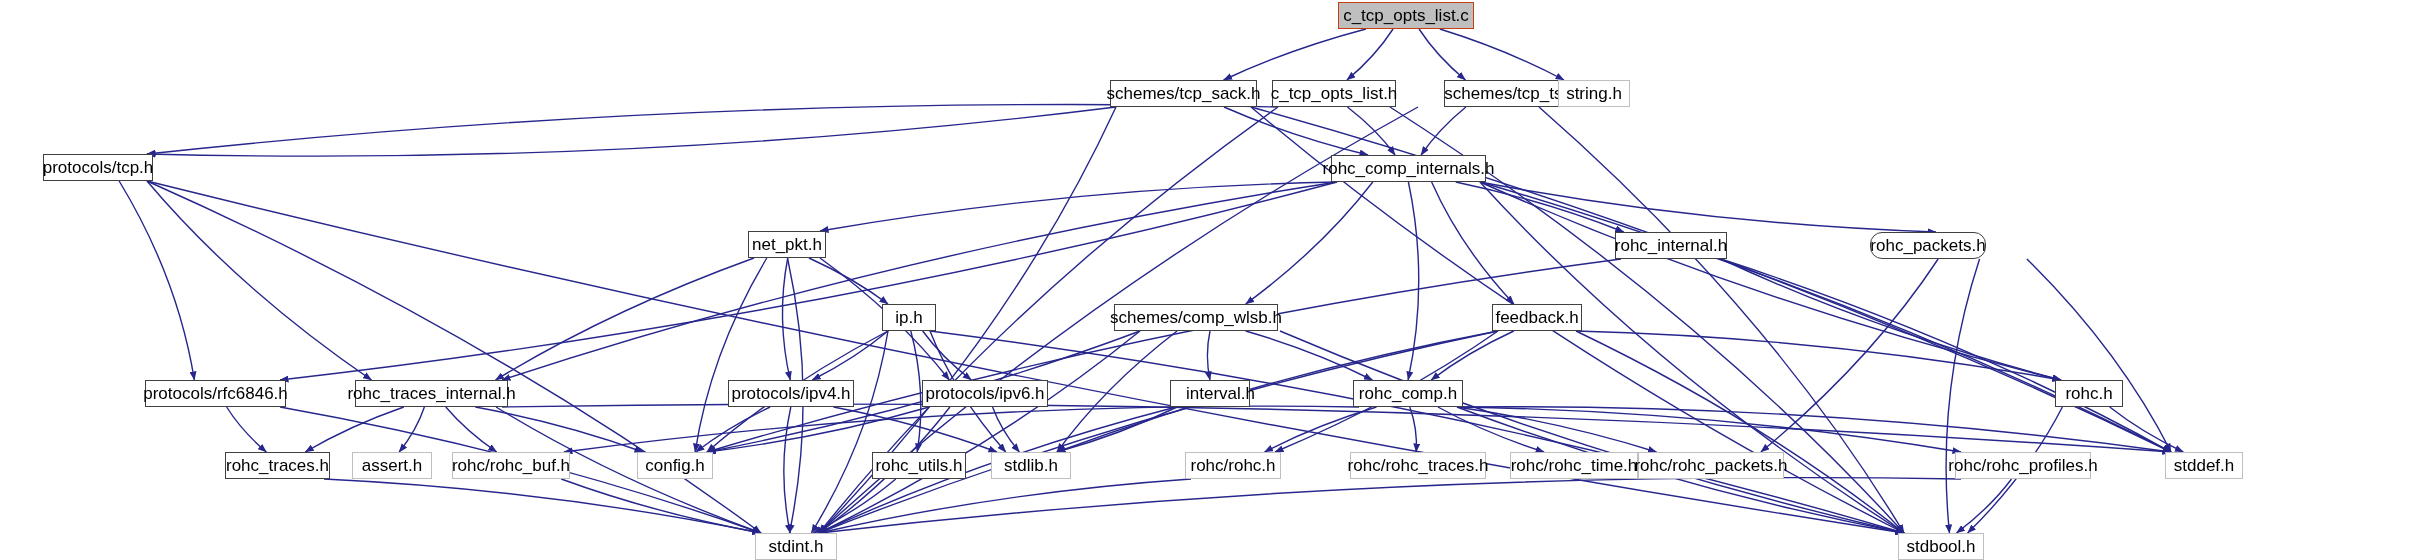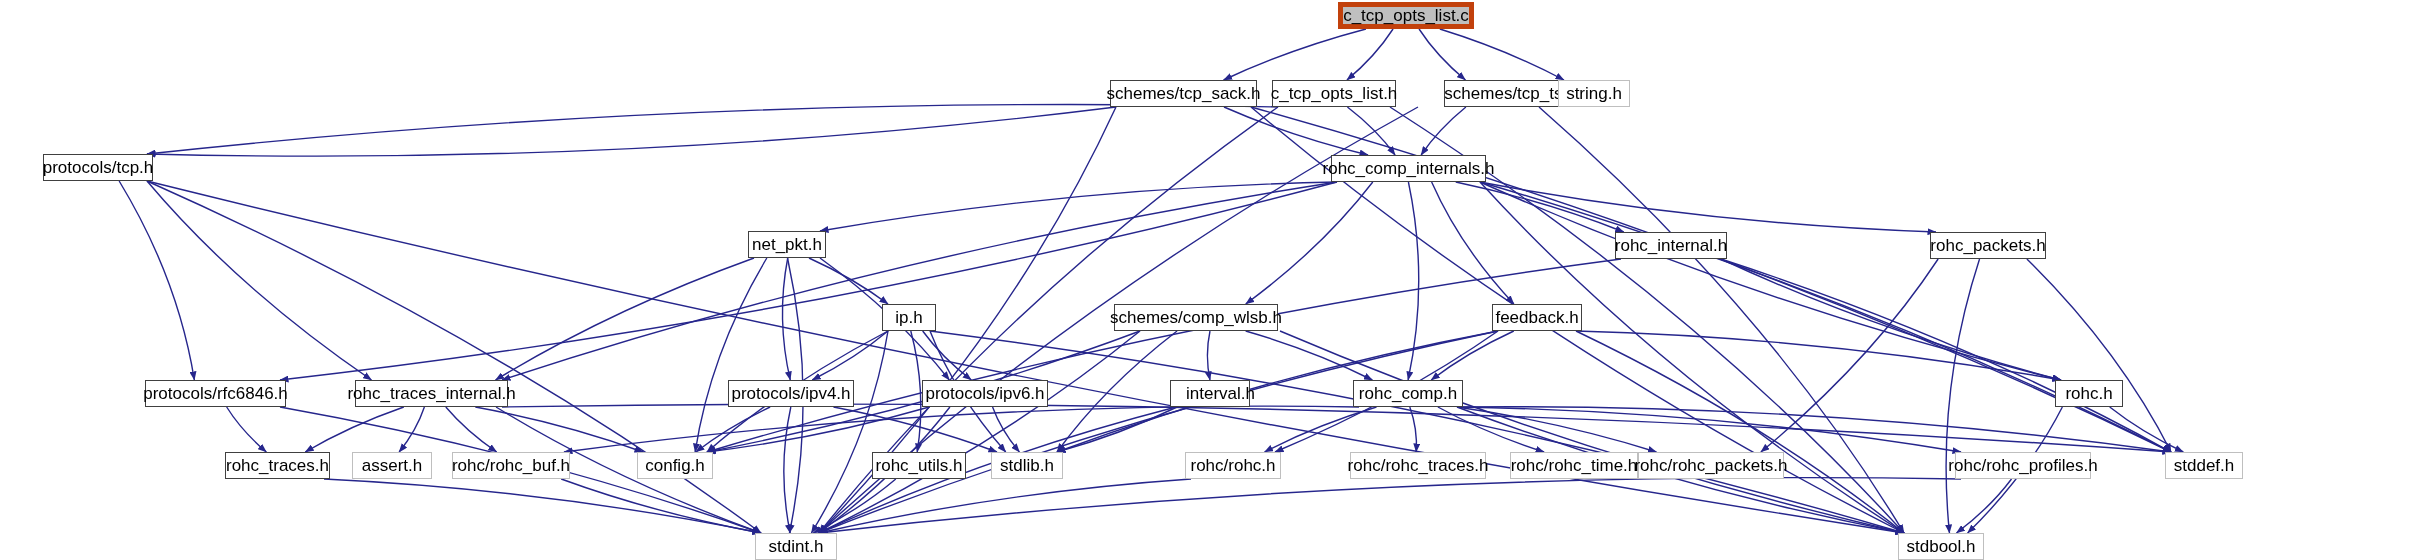--- a/index.html
+++ b/index.html
@@ -3,21 +3,21 @@
 <meta charset="utf-8">
 <style>
   html,body{margin:0;padding:0;background:#ffffff;}
   #graph-root{position:relative;width:2430px;height:560px;background:#ffffff;
     font-family:"Liberation Sans","DejaVu Sans",sans-serif;overflow:hidden;}
   #edges{position:absolute;left:0;top:0;width:2430px;height:560px;}
   .node{position:absolute;box-sizing:border-box;display:flex;align-items:center;
     justify-content:center;background:#ffffff;border:1px solid #bfbfbf;
     font-size:17px;color:#000000;white-space:nowrap;line-height:1;height:27px;}
   .node.dark{border:1px solid #404040;}
-  .node.root{background:#bfbfbf;border:5px solid #c2410c;}
+  .node.root{background:#bfbfbf;border:1px solid #c2410c;}
 </style>
 </head>
 <body>
 
 <div id="graph-root">
   <svg id="edges" width="2430" height="560" viewBox="0 0 2430 560">
     <defs>
       <marker id="arrow" markerWidth="9" markerHeight="7" refX="8.5" refY="3.5" orient="auto" markerUnits="userSpaceOnUse">
         <path d="M0,0 L9,3.5 L0,7 z" fill="#26268c"></path>
       </marker>
@@ -122,37 +122,37 @@
   <div id="node-layer">
       <div class="node root" style="left: 1338px; top: 2px; width: 136px;">c_tcp_opts_list.c</div>
       <div class="node dark" style="left: 1110px; top: 80px; width: 147px;">schemes/tcp_sack.h</div>
       <div class="node dark" style="left: 1272px; top: 80px; width: 124px;">c_tcp_opts_list.h</div>
       <div class="node dark" style="left: 1412px; top: 80px; width: 133px; margin-left: 32px;">schemes/tcp_ts.h</div>
       <div class="node light" style="left: 1558px; top: 80px; width: 72px;">string.h</div>
       <div class="node dark" style="left: 43px; top: 154px; width: 110px;">protocols/tcp.h</div>
       <div class="node dark" style="left: 1331px; top: 155px; width: 155px;">rohc_comp_internals.h</div>
       <div class="node dark" style="left: 748px; top: 231px; width: 78px;">net_pkt.h</div>
       <div class="node dark" style="left: 1615px; top: 232px; width: 112px;">rohc_internal.h</div>
-      <div class="node dark" style="left: 1930px; top: 232px; width: 116px;">rohc_packets.h</div>
+      <div class="node dark" style="left: 1870px; top: 232px; width: 116px; border-radius: 12px;">rohc_packets.h</div>
       <div class="node dark" style="left: 882px; top: 304px; width: 54px;">ip.h</div>
       <div class="node dark" style="left: 1114px; top: 304px; width: 164px;">schemes/comp_wlsb.h</div>
       <div class="node dark" style="left: 1492px; top: 304px; width: 90px;">feedback.h</div>
       <div class="node dark" style="left: 145px; top: 380px; width: 141px;">protocols/rfc6846.h</div>
       <div class="node dark" style="left: 355px; top: 380px; width: 153px;">rohc_traces_internal.h</div>
       <div class="node dark" style="left: 728px; top: 380px; width: 126px;">protocols/ipv4.h</div>
       <div class="node dark" style="left: 922px; top: 380px; width: 126px;">protocols/ipv6.h</div>
       <div class="node dark" style="left: 1170px; top: 380px; width: 80px; padding-left: 21px;">interval.h</div>
       <div class="node dark" style="left: 1353px; top: 380px; width: 110px;">rohc_comp.h</div>
       <div class="node dark" style="left: 2055px; top: 380px; width: 68px;">rohc.h</div>
       <div class="node dark" style="left: 225px; top: 452px; width: 105px;">rohc_traces.h</div>
       <div class="node light" style="left: 352px; top: 452px; width: 80px;">assert.h</div>
       <div class="node light" style="left: 452px; top: 452px; width: 118px;">rohc/rohc_buf.h</div>
       <div class="node light" style="left: 637px; top: 452px; width: 76px;">config.h</div>
       <div class="node dark" style="left: 872px; top: 452px; width: 94px;">rohc_utils.h</div>
-      <div class="node light" style="left: 991px; top: 452px; width: 72px;">stdlib.h</div>
+      <div class="node light" style="left: 991px; top: 452px; width: 80px;">stdlib.h</div>
       <div class="node light" style="left: 1185px; top: 452px; width: 96px;">rohc/rohc.h</div>
       <div class="node light" style="left: 1350px; top: 452px; width: 136px;">rohc/rohc_traces.h</div>
       <div class="node light" style="left: 1510px; top: 452px; width: 128px;">rohc/rohc_time.h</div>
       <div class="node light" style="left: 1638px; top: 452px; width: 146px;">rohc/rohc_packets.h</div>
       <div class="node light" style="left: 1955px; top: 452px; width: 136px;">rohc/rohc_profiles.h</div>
       <div class="node light" style="left: 2165px; top: 452px; width: 78px;">stddef.h</div>
       <div class="node light" style="left: 755px; top: 533px; width: 82px;">stdint.h</div>
       <div class="node light" style="left: 1898px; top: 533px; width: 86px;">stdbool.h</div>
     </div>
 </div>

